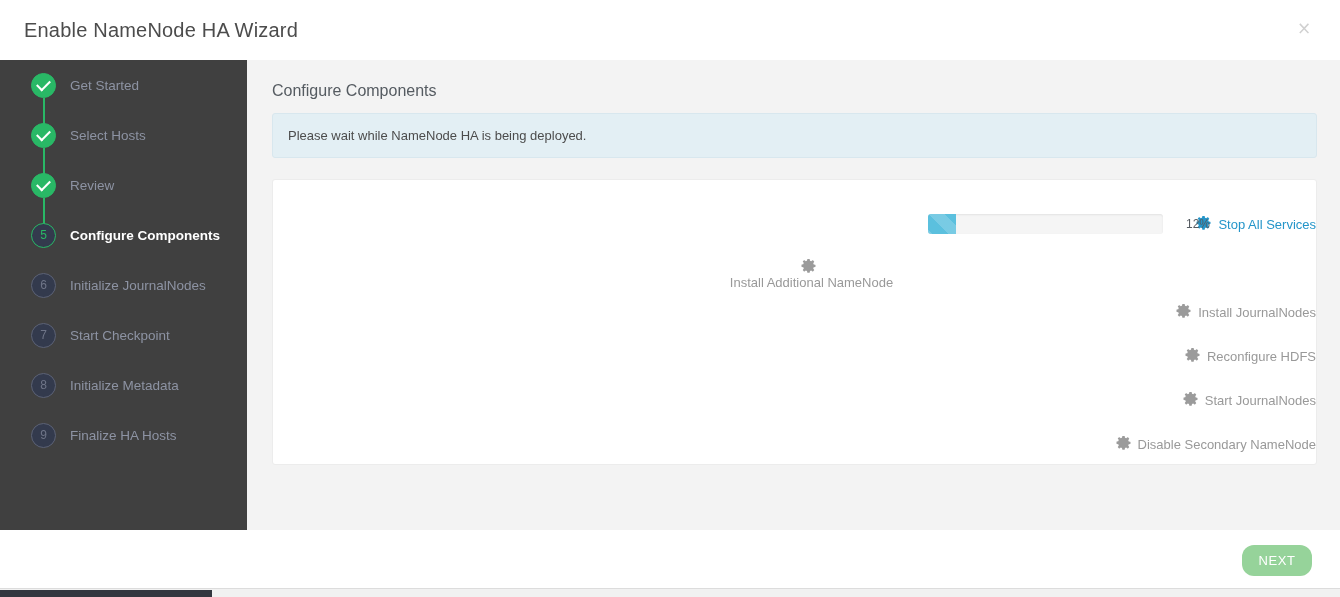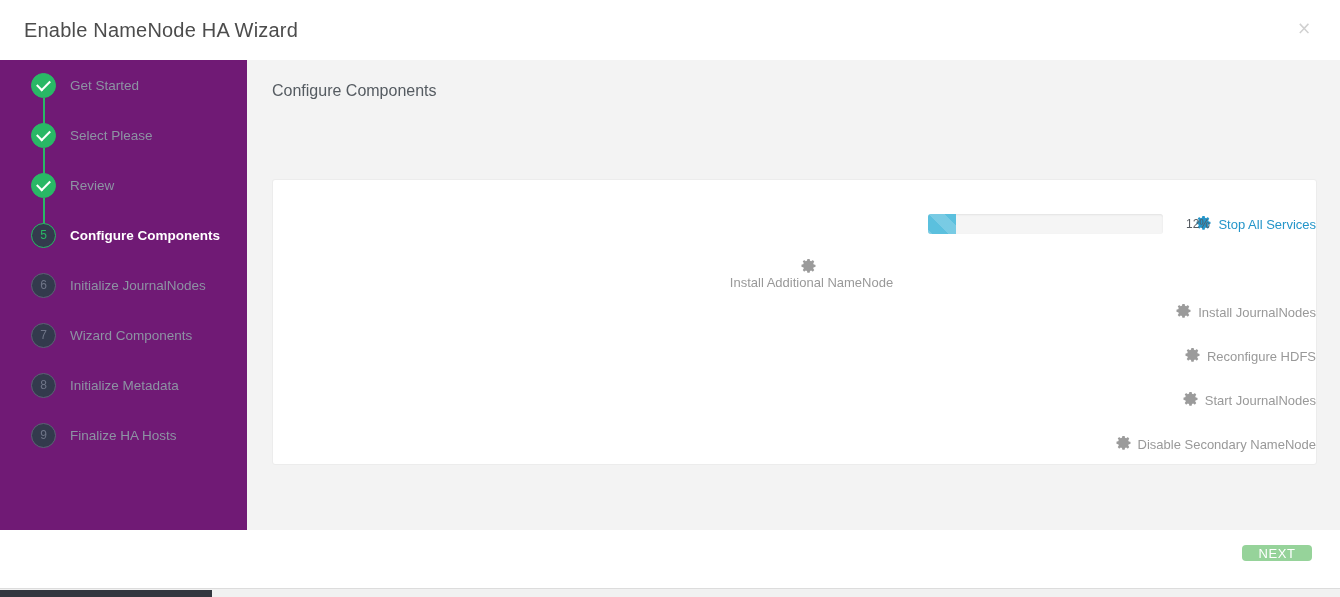--- a/index.html
+++ b/index.html
@@ -52,21 +52,21 @@
     left: 0; top: 60px;
     width: 1340px; height: 470px;
     background: #f3f3f3;
   }
 
   
   .sidebar {
     position: absolute;
     left: 0; top: 0;
     width: 247px; height: 470px;
-    background: #701a75;
+    background: #404040;
   }
   .steps {
     position: absolute;
     left: 0; top: 0;
     width: 247px;
     list-style: none;
     margin: 0; padding: 0;
   }
   .step {
     position: relative;
@@ -226,25 +226,25 @@
   
   .modal-footer {
     position: absolute;
     left: 0; top: 530px;
     width: 1340px; height: 58px;
     background: #ffffff;
   }
   .next-btn {
     position: absolute;
     right: 28px; top: 15px;
-    width: 70px; height: 16px;
+    width: 70px; height: 31px;
     background: #96d39a;
     color: #ffffff;
     border: none;
-    border-radius: 4px;
+    border-radius: 12px;
     font-size: 13px;
     font-family: "Liberation Sans", sans-serif;
     letter-spacing: .6px;
     cursor: default;
   }
 
   
   .hscrollbar {
     position: absolute;
     left: 0; top: 588px;
@@ -277,55 +277,58 @@
           <div class="step-marker done">
             <span class="check"></span>
           </div>
           <span class="step-label">Get Started</span>
         </li>
         <li class="step">
           <div class="connector green"></div>
           <div class="step-marker done">
             <span class="check"></span>
           </div>
-          <span class="step-label">Select Please</span>
+          <span class="step-label">Select Hosts</span>
         </li>
         <li class="step">
           <div class="connector green"></div>
           <div class="step-marker done">
             <span class="check"></span>
           </div>
           <span class="step-label">Review</span>
         </li>
         <li class="step">
           <div class="step-marker current">5</div>
           <span class="step-label current">Configure Components</span>
         </li>
         <li class="step">
           <div class="step-marker pending">6</div>
           <span class="step-label">Initialize JournalNodes</span>
         </li>
         <li class="step">
           <div class="step-marker pending">7</div>
-          <span class="step-label">Wizard Components</span>
+          <span class="step-label">Start Checkpoint</span>
         </li>
         <li class="step">
           <div class="step-marker pending">8</div>
           <span class="step-label">Initialize Metadata</span>
         </li>
         <li class="step">
           <div class="step-marker pending">9</div>
           <span class="step-label">Finalize HA Hosts</span>
         </li>
       </ul>
   </div>
 
   <div class="content">
     <div class="content-title">Configure Components</div>
 
+    <div class="alert-info">
+      <span>Please wait while NameNode HA is being deployed.</span>
+    </div>
 
     <div class="task-card">
       <ul class="task-list" id="task-list">
           <li class="task-row active" style="position: relative;">
             <span class="gear-icon"><svg viewBox="0 0 16 16" width="16" height="16" aria-hidden="true">
                 <path fill="#2495c9" d="M8 5.1A2.9 2.9 0 1 0 8 10.9 2.9 2.9 0 1 0 8 5.1zM15.2 9.3l-1.5-.3a5.9 5.9 0 0 0-.5-1.2l.9-1.3a.4.4 0 0 0 0-.5l-1.1-1.1a.4.4 0 0 0-.5 0l-1.3.9a5.9 5.9 0 0 0-1.2-.5l-.3-1.5a.4.4 0 0 0-.4-.3H7.7a.4.4 0 0 0-.4.3l-.3 1.5a5.9 5.9 0 0 0-1.2.5l-1.3-.9a.4.4 0 0 0-.5 0L2.9 5.9a.4.4 0 0 0 0 .5l.9 1.3a5.9 5.9 0 0 0-.5 1.2l-1.5.3a.4.4 0 0 0-.3.4v1.6a.4.4 0 0 0 .3.4l1.5.3a5.9 5.9 0 0 0 .5 1.2l-.9 1.3a.4.4 0 0 0 0 .5l1.1 1.1a.4.4 0 0 0 .5 0l1.3-.9a5.9 5.9 0 0 0 1.2.5l.3 1.5a.4.4 0 0 0 .4.3h1.6a.4.4 0 0 0 .4-.3l.3-1.5a5.9 5.9 0 0 0 1.2-.5l1.3.9a.4.4 0 0 0 .5 0l1.1-1.1a.4.4 0 0 0 0-.5l-.9-1.3a5.9 5.9 0 0 0 .5-1.2l1.5-.3a.4.4 0 0 0 .3-.4V9.7a.4.4 0 0 0-.3-.4z" transform="translate(0,-3.6) scale(1,1.0)"></path>
               </svg></span>
             <span class="task-name">Stop All Services</span>
             <div class="progress-wrap">
               <div class="progress-bar" style="width: 12%;"></div>

